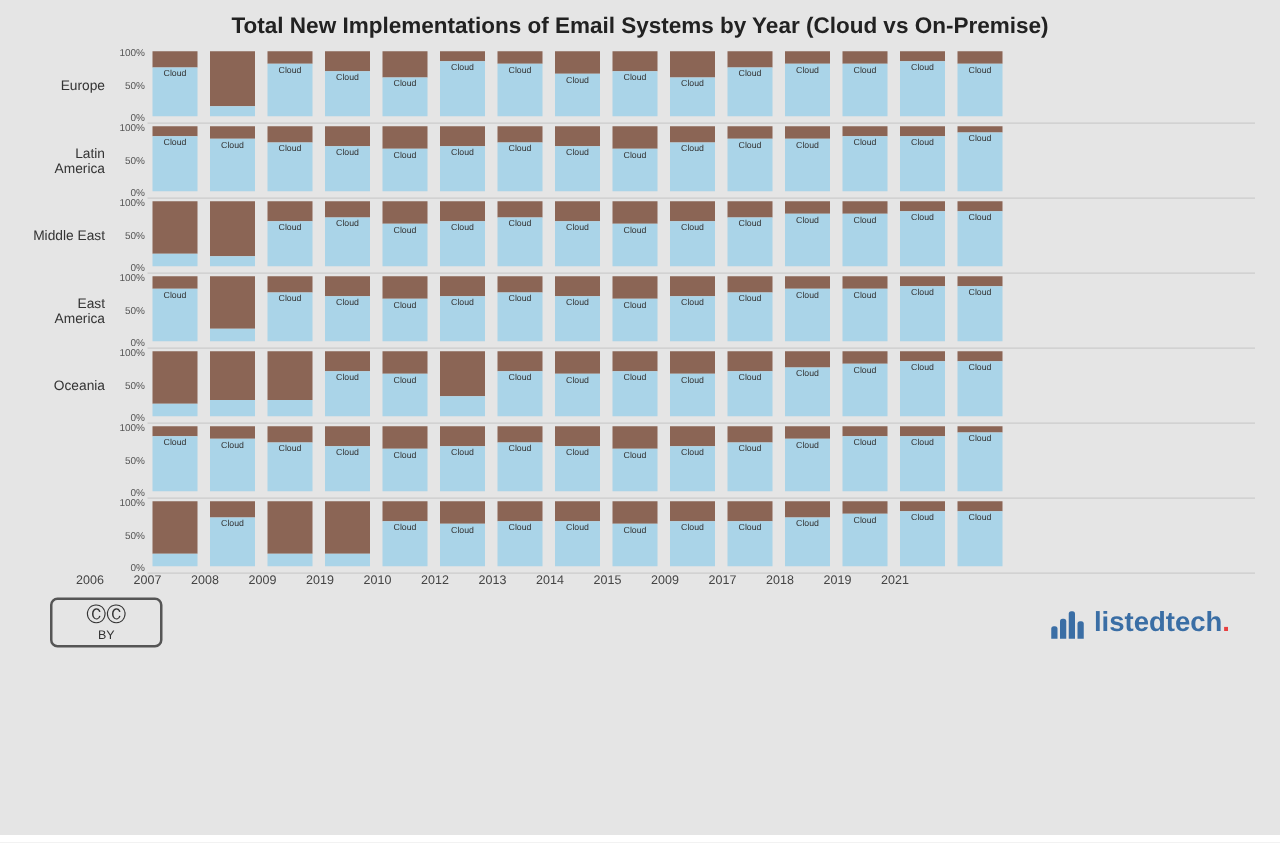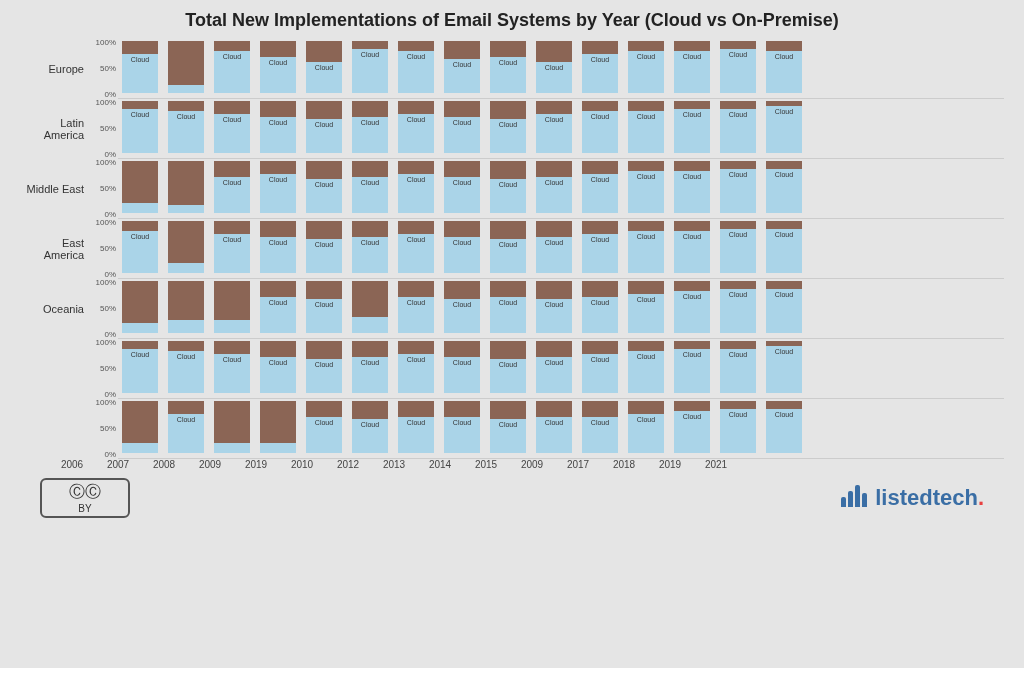--- a/index.html
+++ b/index.html
@@ -138,21 +138,21 @@
       align-items: center;
       justify-content: center;
       font-size: 10px;
       color: #333;
     }
     .cc-icons {
       font-size: 16px;
     }
     .logo-area {
       display: flex;
-      align-items: flex-start;
+      align-items: flex-end;
       gap: 8px;
     }
     .logo-bars {
       display: flex;
       flex-direction: row;
       align-items: flex-end;
       gap: 2px;
     }
     .logo-bar {
       background: #3a6ea5;

